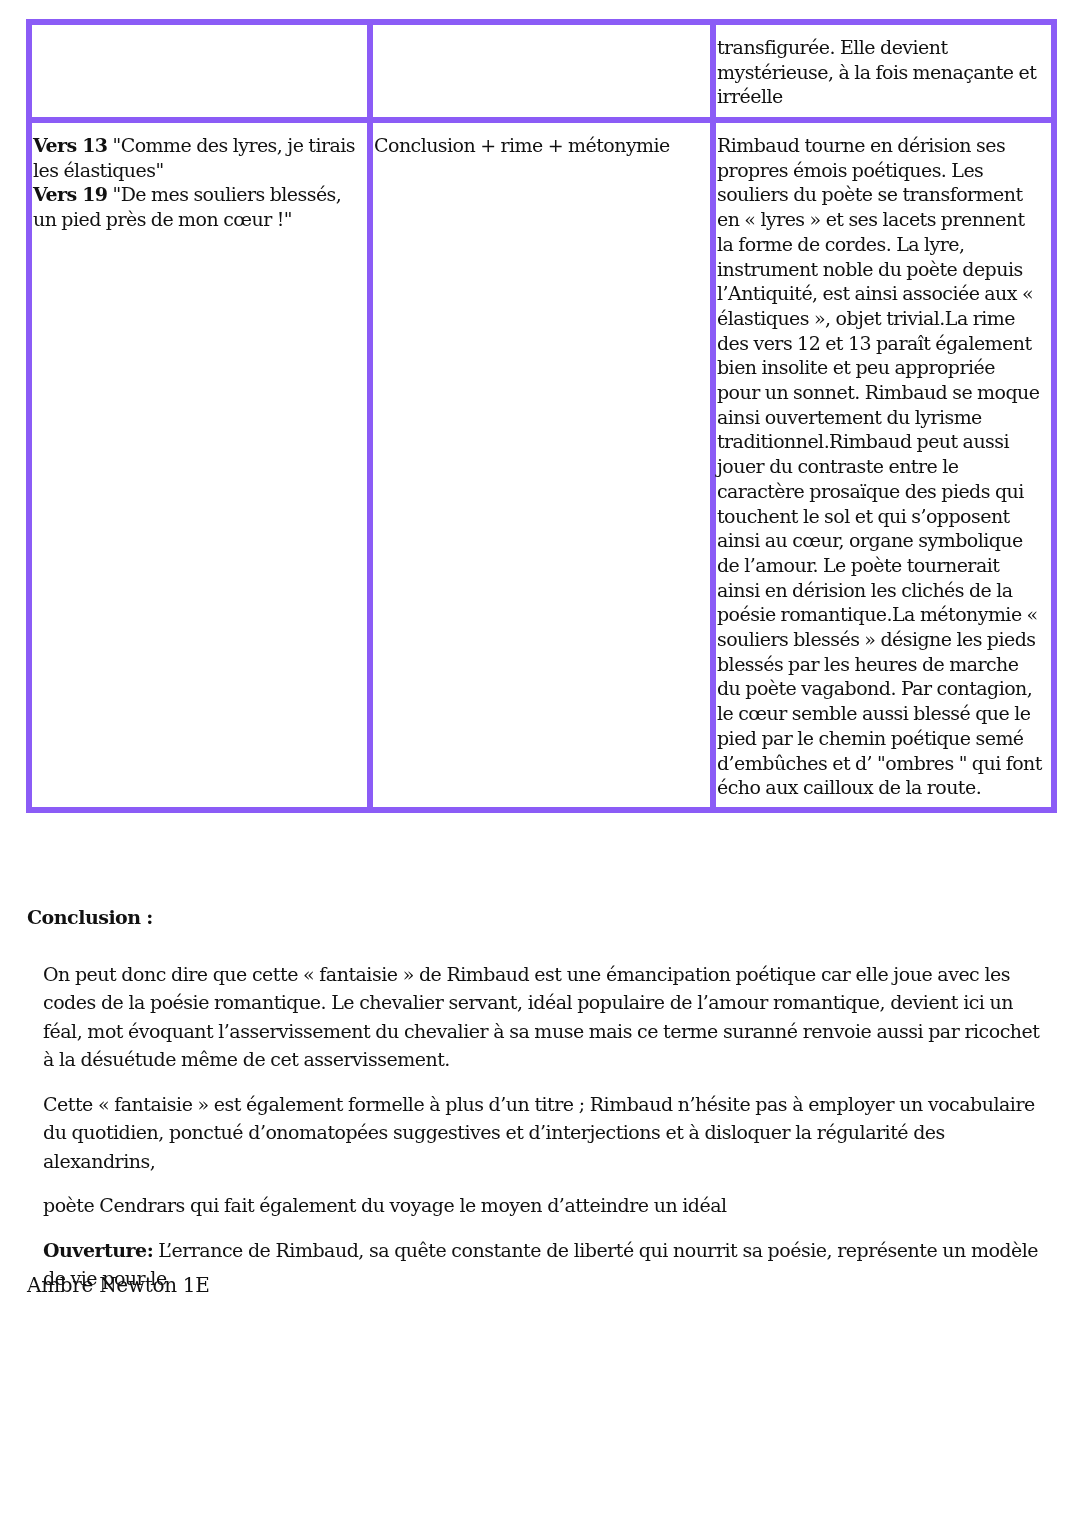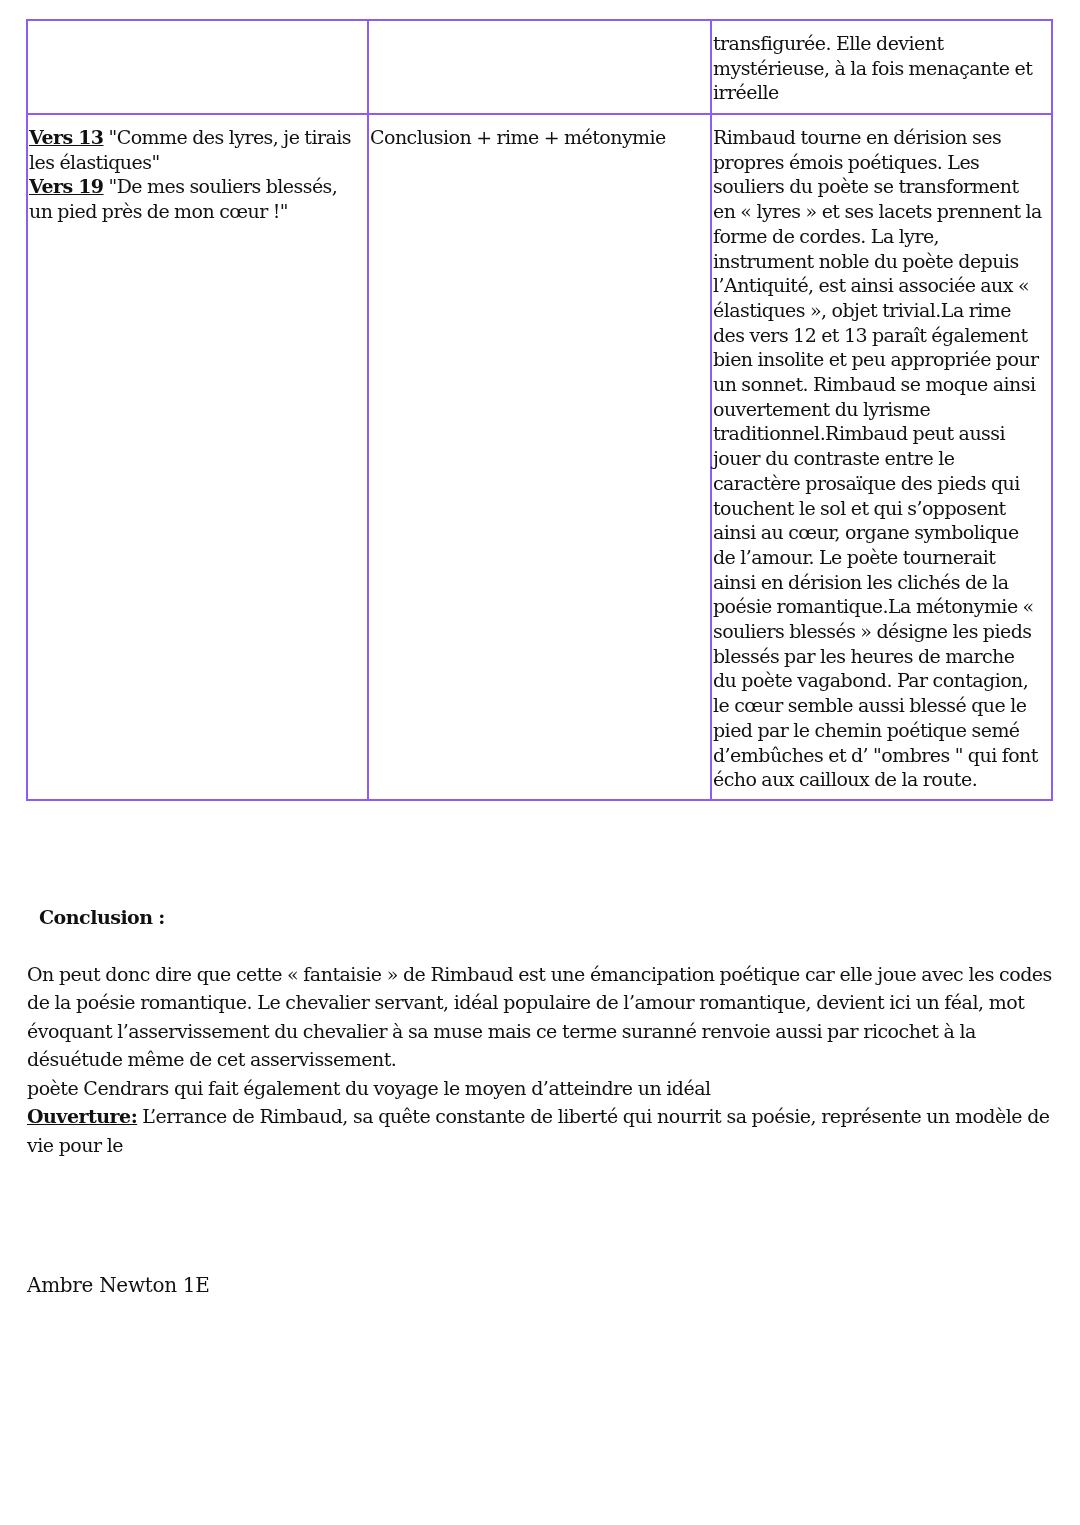--- a/index.html
+++ b/index.html
@@ -9,42 +9,42 @@
     color: #111111;
   }
   .page { position: absolute; left: 0; top: 0; width: 1080px; height: 1525px; }
   table.analysis {
     position: absolute; left: 26px; top: 19px;
     width: 1025px;
     border-collapse: collapse;
     table-layout: fixed;
   }
   table.analysis td {
-    border: 2px solid #8b5cf6;
+    border: 6px solid #8b5cf6;
     vertical-align: top;
     padding: 10px 9px 7px 1px;
     font-size: 19px;
     line-height: 24.7px;
     letter-spacing: -0.55px;
     word-spacing: -0.5px;
   }
   col.c1 { width: 341px; }
   col.c2 { width: 343px; }
   col.c3 { width: 341px; }
   tr.row-prev td { height: 75px; }
-  .bold { font-weight: bold; text-decoration: underline; }
+  .bold { font-weight: bold; }
   .conclusion {
     position: absolute; left: 27px; top: 903px; width: 1030px;
     font-size: 19px; line-height: 28.5px;
     letter-spacing: -0.5px; word-spacing: -0.4px;
   }
   .conclusion h2 {
-    margin: 0 0 28px 12px; font-size: 19px; font-weight: bold; line-height: 28.5px;
+    margin: 0 0 28px 0; font-size: 19px; font-weight: bold; line-height: 28.5px;
   }
-  .conclusion p { margin: 0; }
+  .conclusion p { margin: 16px; }
   .author {
     position: absolute; left: 27px; top: 1273px;
     font-size: 20px; letter-spacing: -0.3px;
   }
 </style>
 </head>
 <body>
 
 <div class="page">
 
@@ -67,20 +67,21 @@
       </td>
       <td>Conclusion + rime + métonymie</td>
       <td>Rimbaud tourne en dérision ses propres émois poétiques. Les souliers du poète se transforment en « lyres » et ses lacets prennent la forme de cordes. La lyre, instrument noble du poète depuis l’Antiquité, est ainsi associée aux « élastiques », objet trivial.La rime des vers 12 et 13 paraît également bien insolite et peu appropriée pour un sonnet. Rimbaud se moque ainsi ouvertement du lyrisme traditionnel.Rimbaud peut aussi jouer du contraste entre le caractère prosaïque des pieds qui touchent le sol et qui s’opposent ainsi au cœur, organe symbolique de l’amour. Le poète tournerait ainsi en dérision les clichés de la poésie romantique.La métonymie « souliers blessés » désigne les pieds blessés par les heures de marche du poète vagabond. Par contagion, le cœur semble aussi blessé que le pied par le chemin poétique semé d’embûches et d’ "ombres " qui font écho aux cailloux de la route.</td>
     </tr>
   </tbody>
     </table>
 
   <div class="conclusion">
     <h2>Conclusion :</h2>
     <p>On peut donc dire que cette « fantaisie » de Rimbaud est une émancipation poétique car elle joue avec les codes de la poésie romantique. Le chevalier servant, idéal populaire de l’amour romantique, devient ici un féal, mot évoquant l’asservissement du chevalier à sa muse mais ce terme suranné renvoie aussi par ricochet à la désuétude même de cet asservissement.</p>
+    <p>Cette « fantaisie » est également formelle à plus d’un titre ; Rimbaud n’hésite pas à employer un vocabulaire du quotidien, ponctué d’onomatopées suggestives et d’interjections et à disloquer la régularité des alexandrins,</p>
     <p>poète Cendrars qui fait également du voyage le moyen d’atteindre un idéal</p>
     <p>
       <span class="bold">Ouverture:</span><span> L’errance de Rimbaud, sa quête constante de liberté qui nourrit sa poésie, représente un modèle de vie pour le</span>
     </p>
   </div>
 
   <div class="author">Ambre Newton 1E</div>
 
 </div>
 

